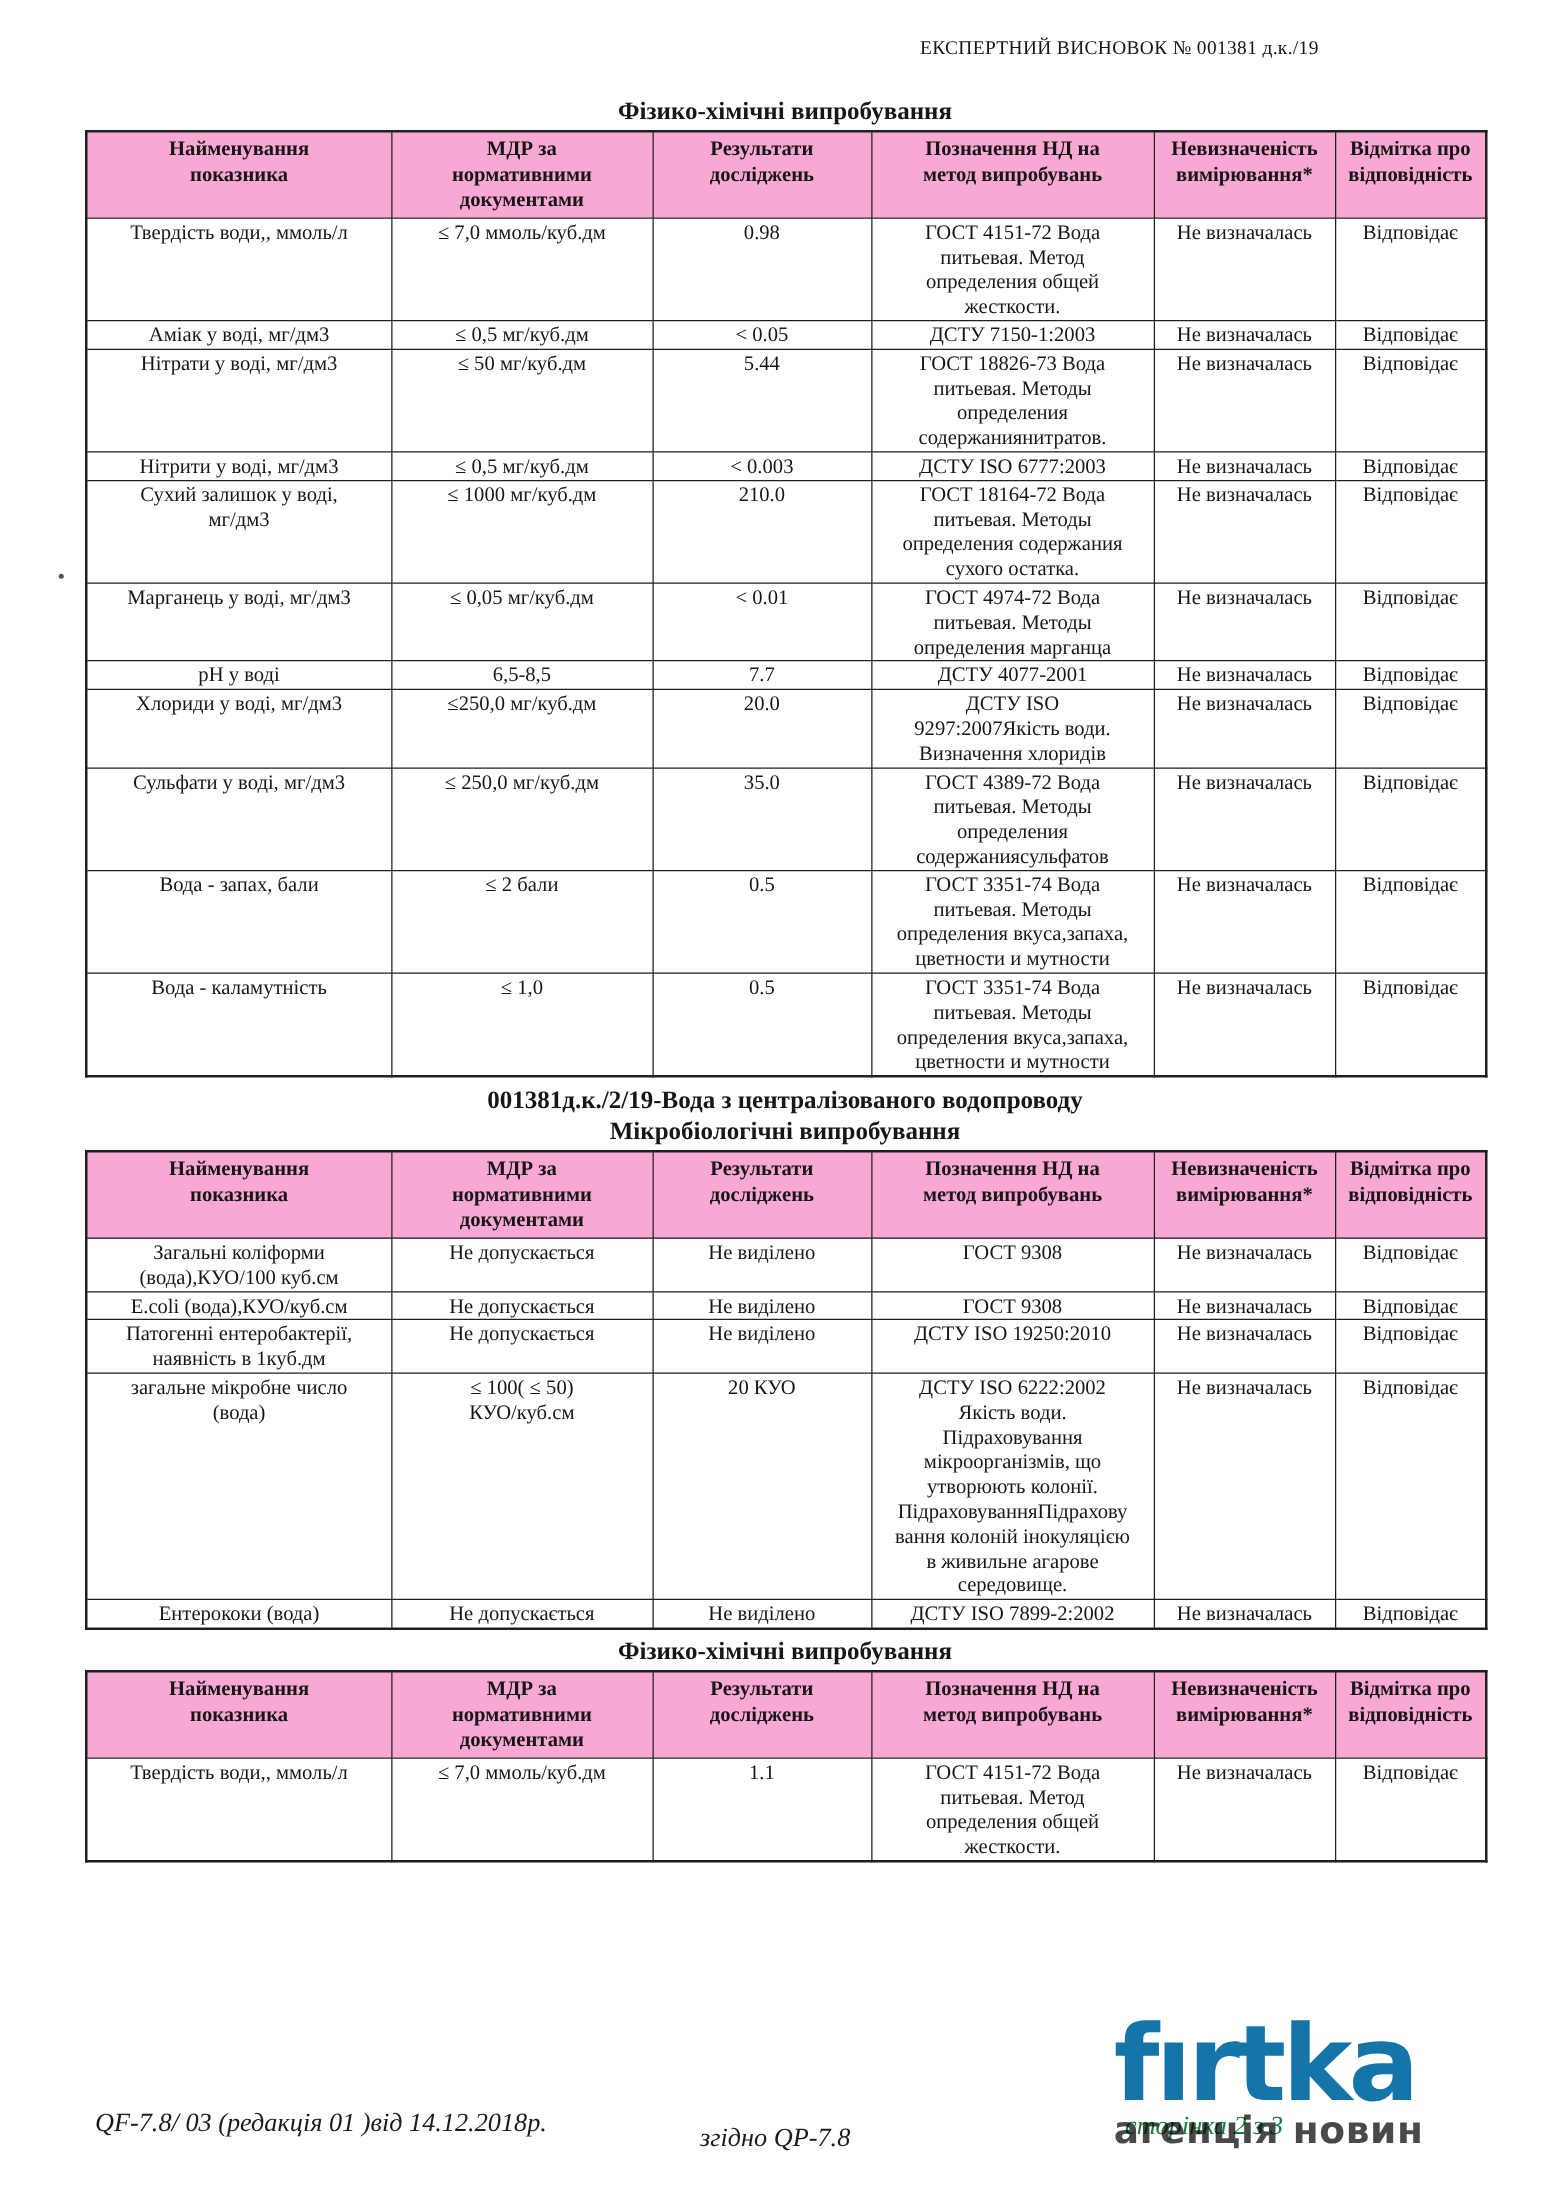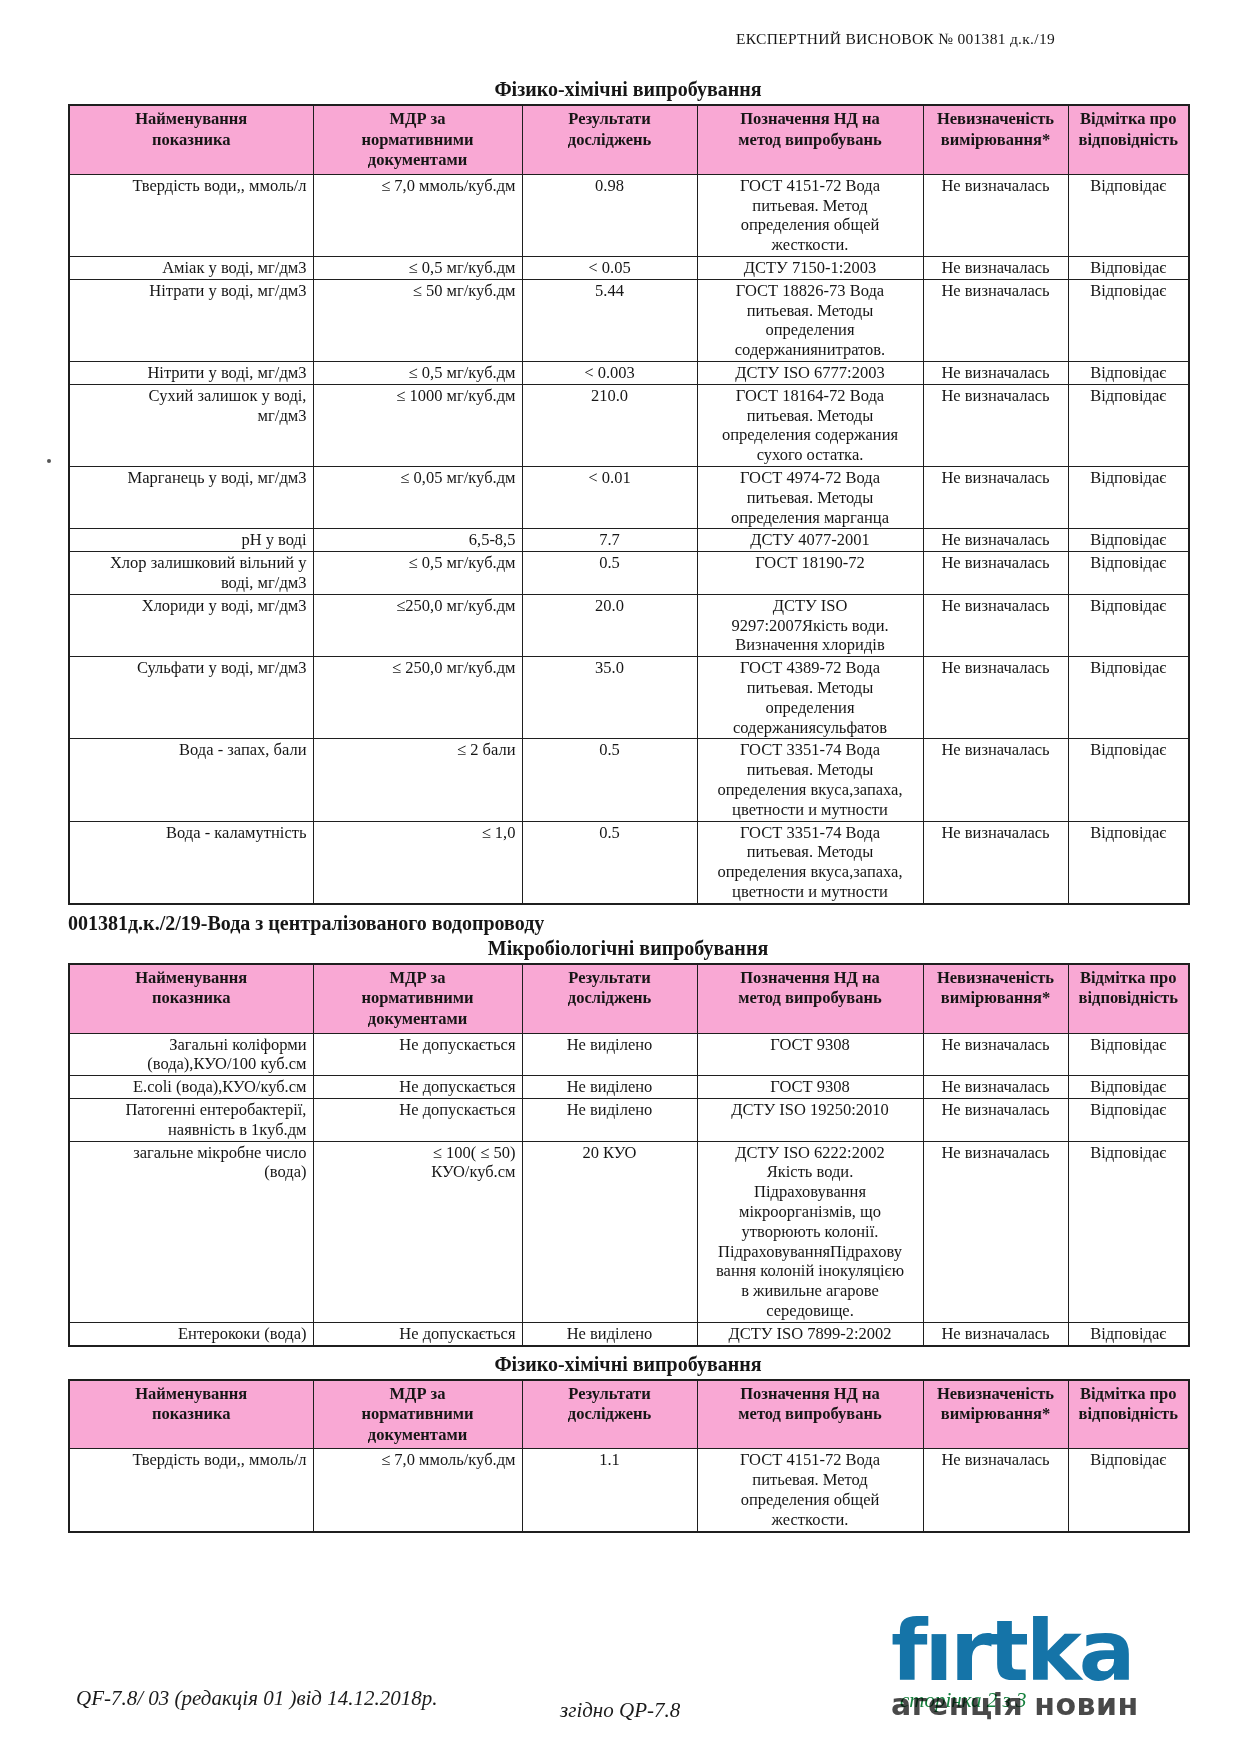--- a/index.html
+++ b/index.html
@@ -16,42 +16,42 @@
     font-size:15.5px; letter-spacing:.3px;text-align:right;
   }
   .doc {
     position:absolute; left:68px; top:76px; width:1120px;
   }
   .sec-title {
     text-align:center; font-size:20px; font-weight:bold;
     margin:2px 0 3px; line-height:1.15;
   }
   .sec-heading {
-    font-size:20px; font-weight:bold;
+    text-align:center; font-size:20px; font-weight:bold;
     margin:7px 0 0; line-height:1.15;
   }
   table.res {
     border-collapse:collapse; table-layout:fixed;
     width:1120px; margin:0 auto;
     border:2.5px solid #1f1f1f;
   }
   table.res th {
     background:#f9a8d4;
     font-size:16.5px; font-weight:bold;
     border:1.5px solid #1f1f1f;
     padding:3px 3px; vertical-align:top; text-align:center;
     white-space:pre-line; line-height:1.25;
   }
   table.res td {
     border:1.5px solid #1f1f1f;
     font-size:16.5px;
     padding:1px 6px; vertical-align:top;
     white-space:pre-line; line-height:1.2;
   }
-  td.c0, td.c1 { text-align:right; }
+  td.c0, td.c1 { text-align:center; }
   td.c2, td.c3, td.c4, td.c5 { text-align:center; }
   td.c4 { padding:1px 2px; }
 
   .footer {
     position:absolute; left:68px; top:1686px; width:1120px;
     font-style:italic; font-size:21px; color:#1b1b1b;
   }
   .f-left { position:absolute; left:8px; top:0; white-space:nowrap; }
   .f-mid  { position:absolute; left:492px; top:12px; white-space:nowrap; }
   .page-indicator {
@@ -169,29 +169,20 @@
 питьевая. Методы
 определения марганца</td>
           <td class="c4">Не визначалась</td>
           <td class="c5">Відповідає</td>
         </tr>
         <tr>
           <td class="c0">pH у воді</td>
           <td class="c1">6,5-8,5</td>
           <td class="c2">7.7</td>
           <td class="c3">ДСТУ 4077-2001</td>
-          <td class="c4">Не визначалась</td>
-          <td class="c5">Відповідає</td>
-        </tr>
-        <tr>
-          <td class="c0">Хлор залишковий вільний у
-воді, мг/дм3</td>
-          <td class="c1">≤ 0,5 мг/куб.дм</td>
-          <td class="c2">0.5</td>
-          <td class="c3">ГОСТ 18190-72</td>
           <td class="c4">Не визначалась</td>
           <td class="c5">Відповідає</td>
         </tr>
         <tr>
           <td class="c0">Хлориди у воді, мг/дм3</td>
           <td class="c1">≤250,0 мг/куб.дм</td>
           <td class="c2">20.0</td>
           <td class="c3">ДСТУ ISO
 9297:2007Якість води.
 Визначення хлоридів</td>

